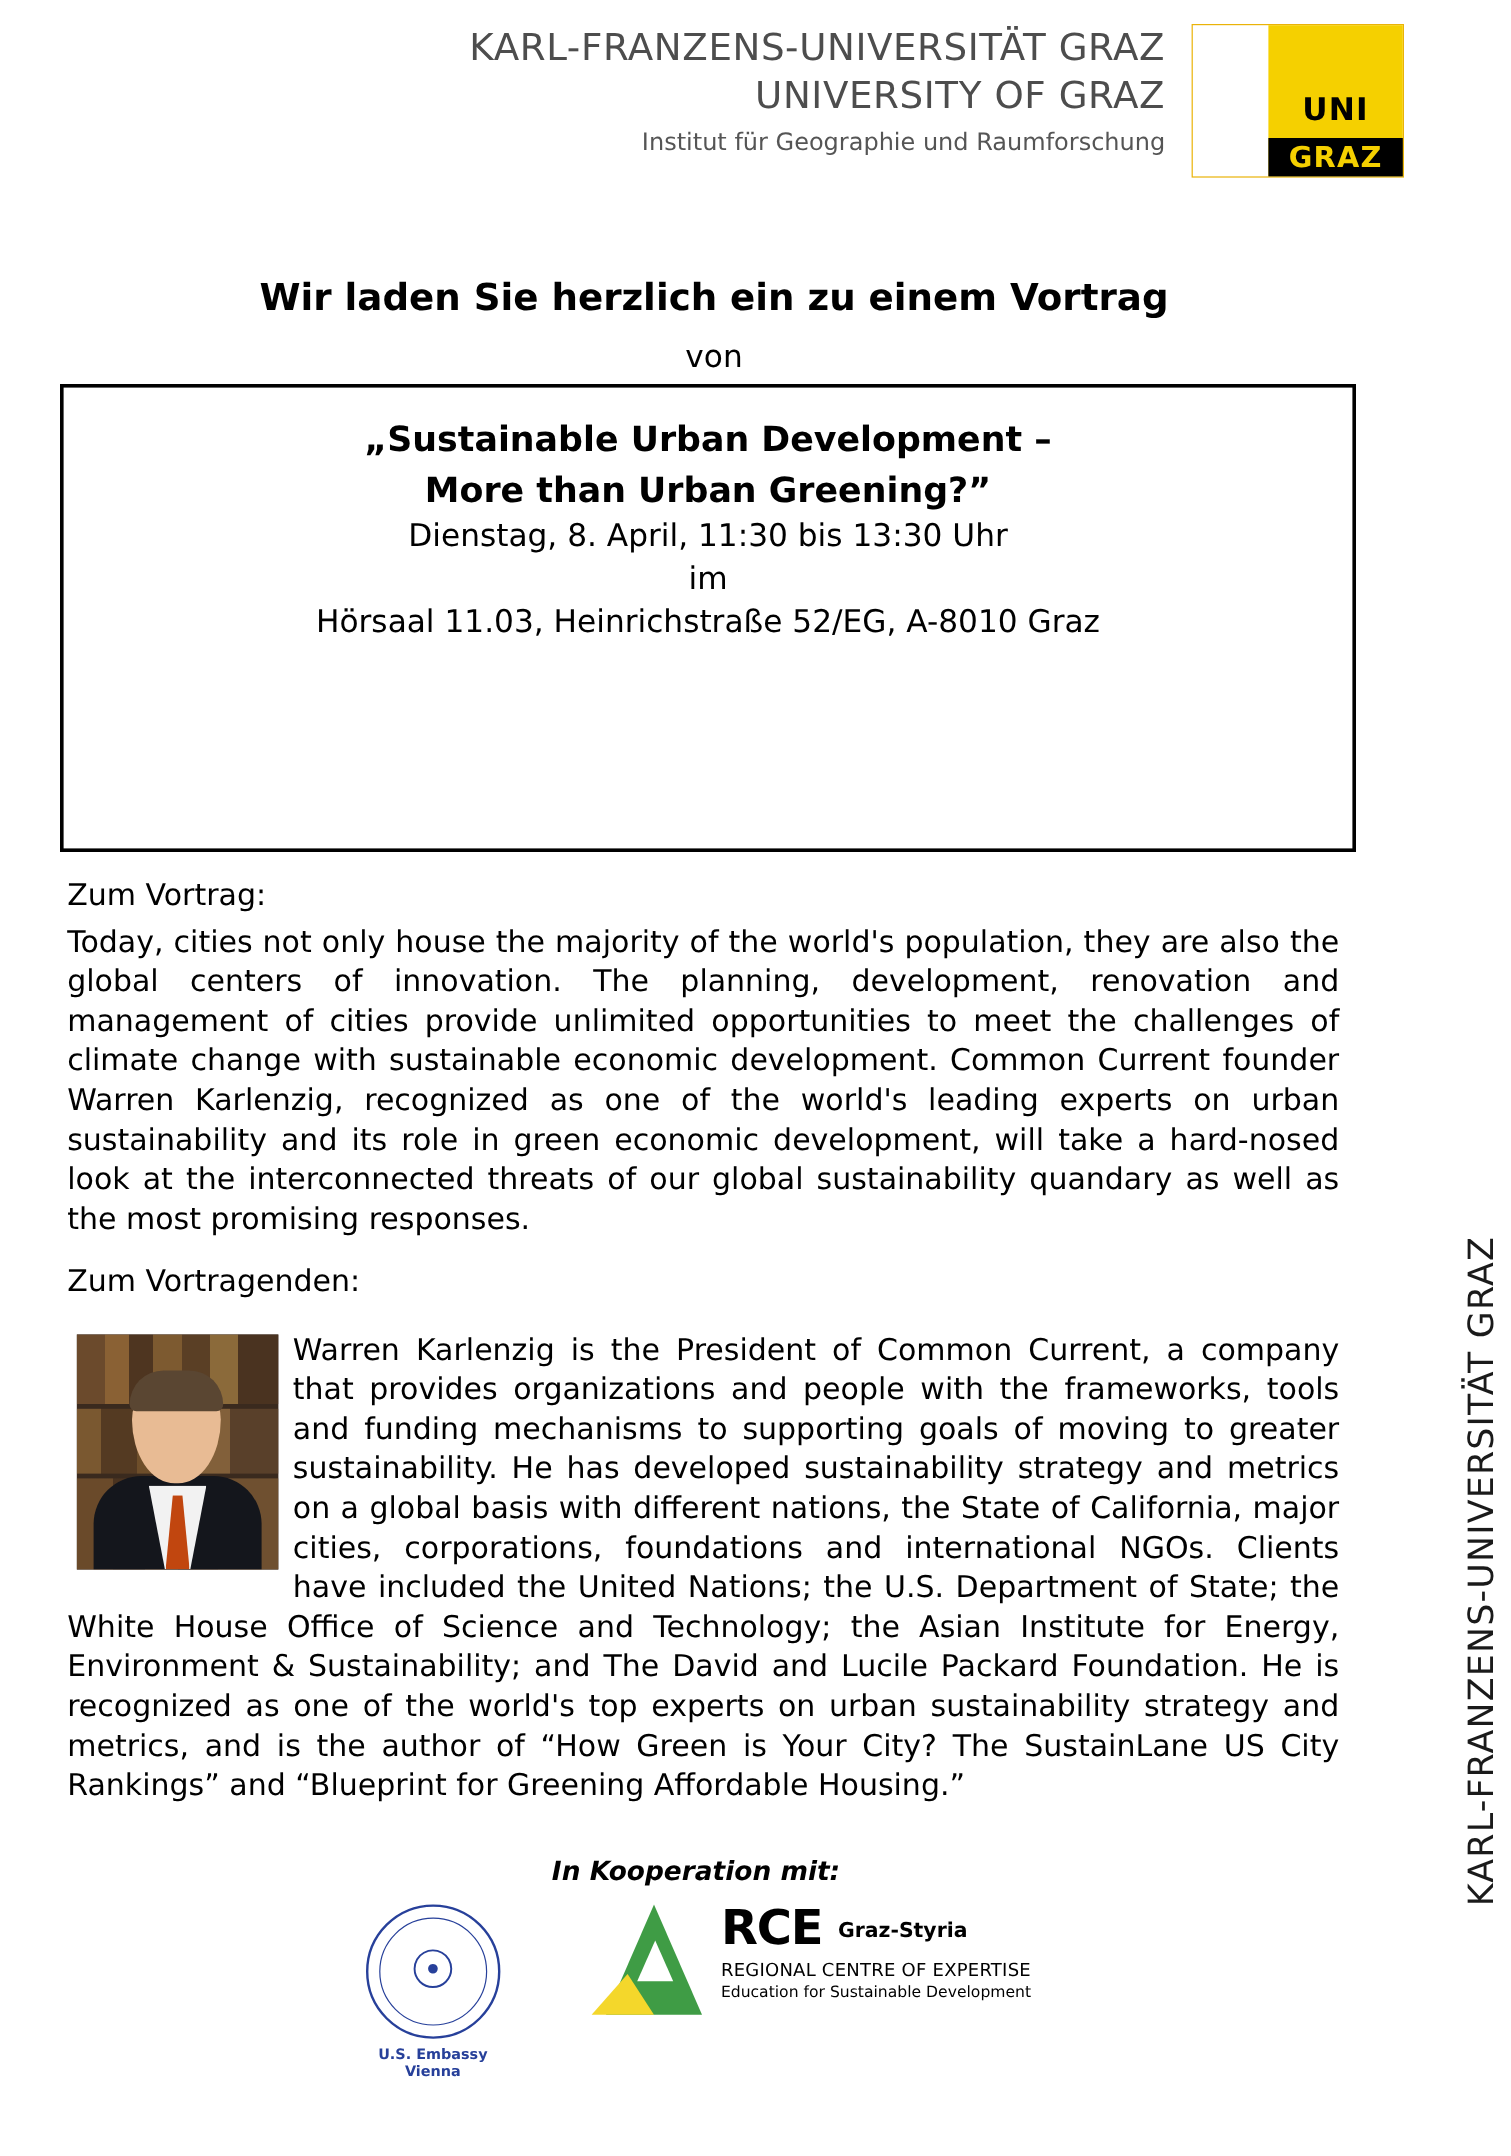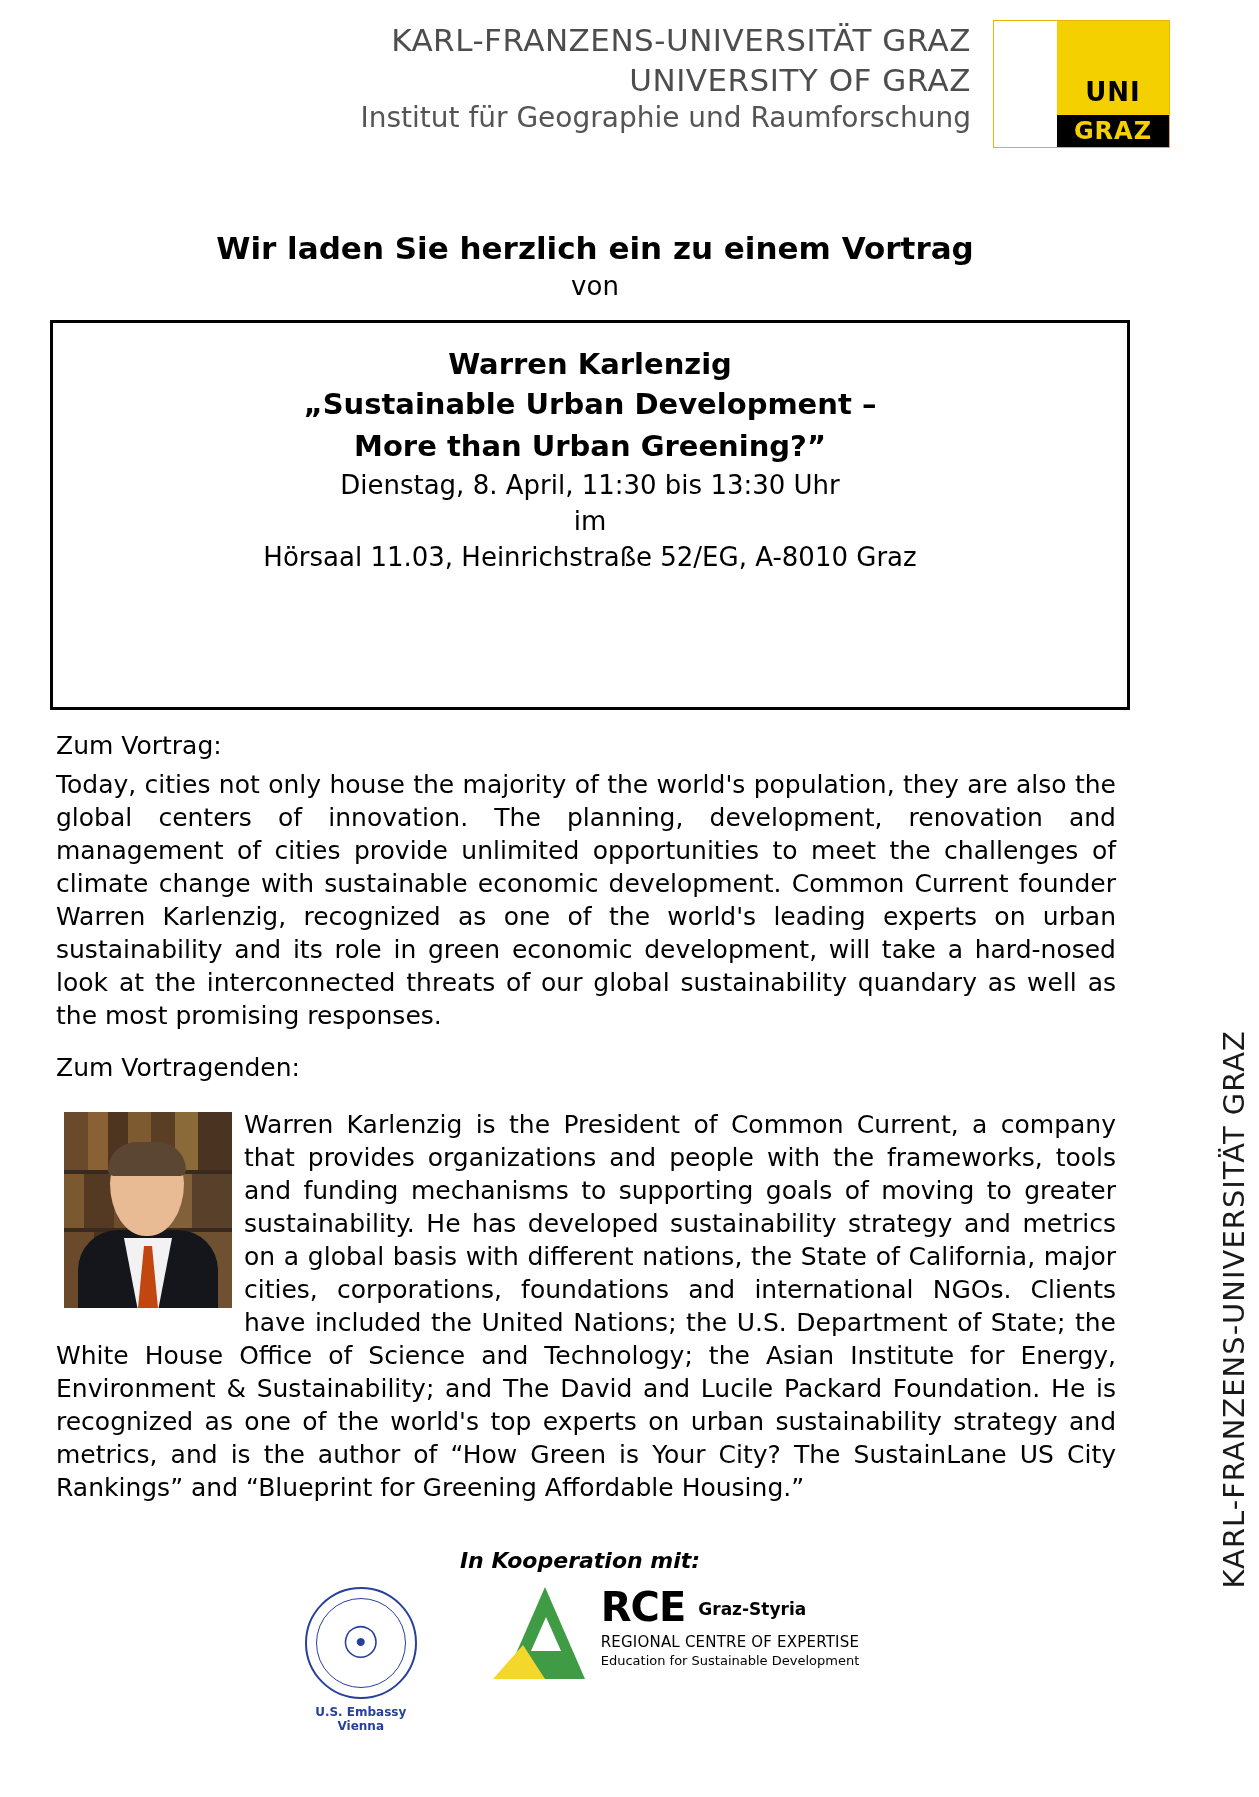--- a/index.html
+++ b/index.html
@@ -37,21 +37,21 @@
     line-height: 40px;
     white-space: nowrap;
   }
   .header-line2 {
     font-size: 31px;
     letter-spacing: 0.5px;
     line-height: 40px;
     white-space: nowrap;
   }
   .header-line3 {
-    font-size: 28px;
+    font-size: 20px;
     line-height: 36px;
     white-space: nowrap;
     color: #555;
   }
   .logo-box {
     width: 177px;
     height: 128px;
     border: 1px solid #eab308;
     background: #ffffff;
     display: flex;
@@ -106,21 +106,21 @@
     text-align: center;
   }
   .invite-main {
     font-size: 31px;
     font-weight: bold;
     line-height: 40px;
   }
   .invite-von {
     font-size: 26px;
     line-height: 36px;
-    margin-top: 0;
+    margin-top: 12px;
   }
 
   
   .main-box {
     position: absolute;
     top: 320px;
     left: 50px;
     width: 1080px;
     height: 390px;
     border: 3px solid #000;
@@ -385,21 +385,20 @@
     </div>
   </div>
 </div>
 
 <div class="invite">
   <div class="invite-main">Wir laden Sie herzlich ein zu einem Vortrag</div>
   <div class="invite-von">von</div>
 </div>
 
 <div class="main-box">
-  <div class="speaker-name">Warren Karlenzig</div>
   <div class="talk-title">„Sustainable Urban Development –</div>
   <div class="talk-title" style="margin-top:0">More than Urban Greening?”</div>
   <div class="box-small">Dienstag, 8. April, 11:30 bis 13:30 Uhr</div>
   <div class="box-small">im</div>
   <div class="box-small">Hörsaal 11.03, Heinrichstraße 52/EG, A-8010 Graz</div>
 </div>
 
 <div class="content">
   <div class="label">Zum Vortrag:</div>
   <p class="para">Today, cities not only house the majority of the world's population, they are also the global centers of innovation. The planning, development, renovation and management of cities provide unlimited opportunities to meet the challenges of climate change with sustainable economic development. Common Current founder Warren Karlenzig, recognized as one of the world's leading experts on urban sustainability and its role in green economic development, will take a hard-nosed look at the interconnected threats of our global sustainability quandary as well as the most promising responses.</p>

